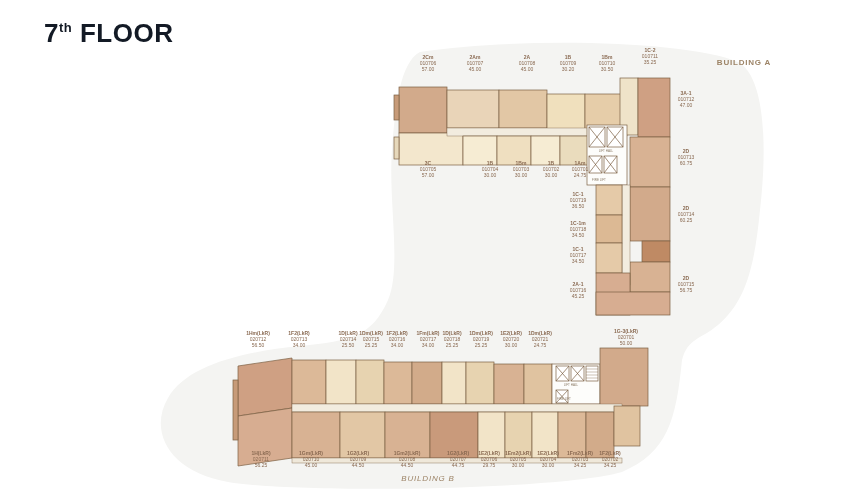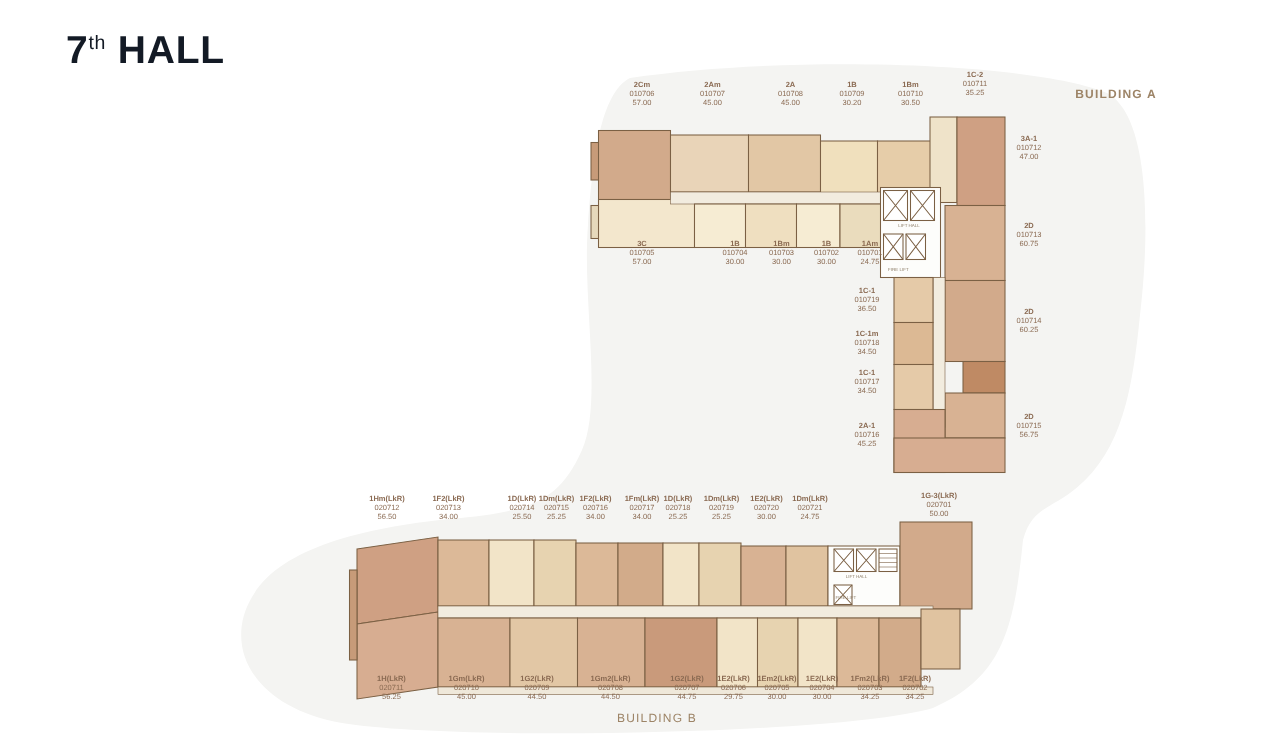--- a/index.html
+++ b/index.html
@@ -8,21 +8,21 @@
     background:#ffffff;
     font-family:"Liberation Sans", sans-serif;
   }
   .stage{position:absolute;inset:0;}
   
   .floor-title{
     position:absolute;left:44px;top:18px;
     font-size:26px;font-weight:800;color:var(--title-color,#131a25);
     letter-spacing:0.5px;
   }
-  .floor-title sup{font-size:13px;font-weight:400;vertical-align:super;text-align:center;}
+  .floor-title sup{font-size:13px;font-weight:700;vertical-align:super;text-align:center;}
   
   .plan-layer{position:absolute;left:0;top:0;width:858px;height:499px;}
   
   #labels-layer{position:absolute;inset:0;pointer-events:none;}
   .unit-label{
     position:absolute;transform:translateX(-50%);
     text-align:center;color:var(--label-color,#8a6a52);
     font-size:5px;line-height:1.2;white-space:nowrap;
   }
   .unit-name{font-weight:700;}
@@ -35,21 +35,21 @@
     position:absolute;transform:translate(-50%,-50%);
     color:#8a7a64;font-size:3px;line-height:1;white-space:nowrap;
   }
 </style>
 </head>
 <body>
 
 <div class="stage">
 
   <div class="floor-title">
-    <span>7</span><sup>th</sup><span> HALL</span>
+    <span>7</span><sup>th</sup><span> FLOOR</span>
   </div>
 
   <svg class="plan-layer" viewBox="0 0 858 499">
 
     <path fill="#f4f4f2" d="M 420,52
       C 530,36 690,42 738,62 C 768,78 766,160 760,210 C 755,260 748,300 718,325
       C 700,340 688,338 682,360 C 676,420 668,452 622,472 C 560,490 300,494 228,482
       C 170,472 148,432 168,398 C 186,366 240,352 300,346 C 352,341 372,336 388,300
       C 402,268 388,200 392,150 C 395,108 400,62 420,52 Z"></path>
 
@@ -144,21 +144,21 @@
       <rect x="558" y="412" width="28" height="46" fill="#dcb998"></rect>
       <rect x="586" y="412" width="28" height="46" fill="#d2ab8a"></rect>
       <rect x="614" y="406" width="26" height="40" fill="#e0c3a0"></rect>
 
       <rect x="292" y="458" width="330" height="5" fill="#efe8da" stroke-width="0.4"></rect>
     </g>
   </svg>
 
   <div id="labels-layer">
     <div class="building-label" style="left:744px;top:58px;font-weight:bold;">BUILDING A</div>
-    <div class="building-label" style="left:438px;top:474px;">BUILDING B</div>
+    <div class="building-label" style="left:428px;top:474px;font-style:italic;">BUILDING B</div>
   <div class="unit-label" style="left: 428px; top: 54px;">
         <div class="unit-name">2Cm</div>
         <div class="unit-number">010706</div>
         <div class="unit-area">57.00</div>
       </div>
       <div class="unit-label" style="left: 475px; top: 54px;">
         <div class="unit-name">2Am</div>
         <div class="unit-number">010707</div>
         <div class="unit-area">45.00</div>
       </div>

